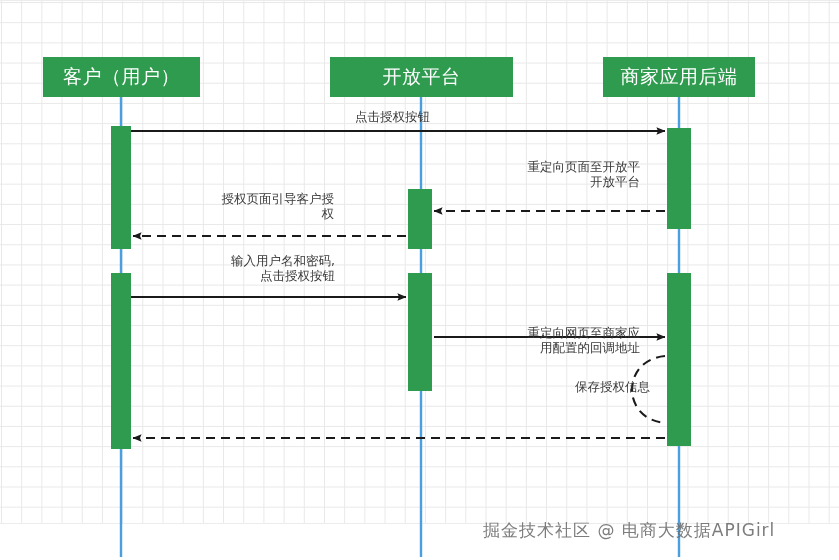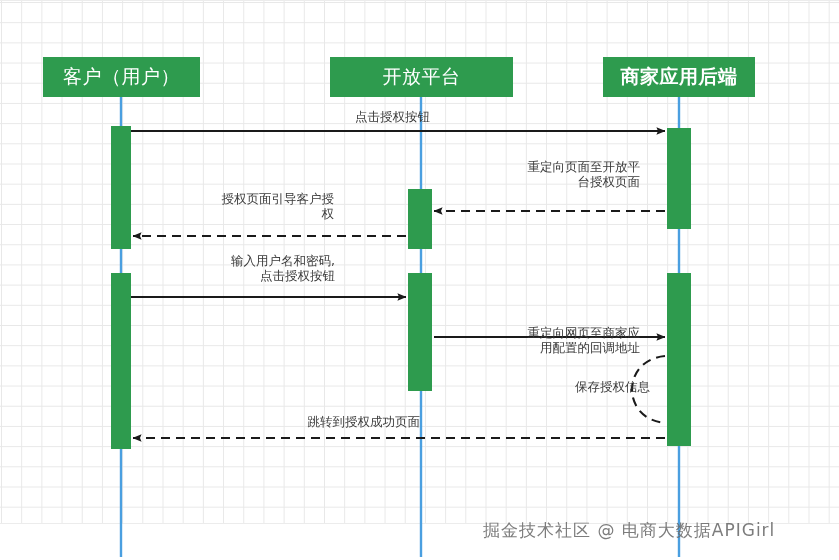--- a/index.html
+++ b/index.html
@@ -103,31 +103,30 @@
         <line x1="665" y1="437" x2="133" y2="437" stroke="#1a1a1a" stroke-width="2.1" marker-end="url(#arrow-left)" stroke-dasharray="9,6"></line>
       </g>
   </svg>
 
   <div class="lifeline-head" style="left: 43px; top: 56px; width: 157px; height: 40px; background: rgb(46, 155, 78); color: rgb(255, 255, 255);">
     <span>客户（用户）</span>
   </div>
   <div class="lifeline-head" style="left: 330px; top: 56px; width: 183px; height: 40px; background: rgb(46, 155, 78); color: rgb(255, 255, 255); text-align: center;">
     <span>开放平台</span>
   </div>
-  <div class="lifeline-head" style="left: 603px; top: 56px; width: 152px; height: 40px; background: rgb(46, 155, 78); color: rgb(255, 255, 255); font-weight: bold;">
+  <div class="lifeline-head" style="left: 603px; top: 56px; width: 152px; height: 40px; background: rgb(46, 155, 78); color: rgb(255, 255, 255);">
     <span>商家应用后端</span>
   </div>
 
   <div class="msg-label" style="left: 290px; top: 108px; width: 140px; color: rgb(58, 58, 58);">点击授权按钮</div>
   <div class="msg-label" style="left: 480px; top: 158px; width: 160px; color: rgb(58, 58, 58);">重定向页面至开放平
-台授权页面</div>
+开放平台</div>
   <div class="msg-label" style="left: 174px; top: 190px; width: 160px; color: rgb(58, 58, 58);">授权页面引导客户授
 权</div>
   <div class="msg-label" style="left: 175px; top: 252px; width: 160px; color: rgb(58, 58, 58);">输入用户名和密码,
 点击授权按钮</div>
   <div class="msg-label" style="left: 470px; top: 290px; width: 170px; color: rgb(58, 58, 58); margin-top: 34px;">重定向网页至商家应
 用配置的回调地址</div>
   <div class="msg-label" style="left: 540px; top: 378px; width: 110px; color: rgb(58, 58, 58);">保存授权信息</div>
-  <div class="msg-label" style="left: 250px; top: 413px; width: 170px; color: rgb(58, 58, 58);">跳转到授权成功页面</div>
 
   <div class="watermark" style="left: 483px; top: 518px; color: rgb(107, 107, 107);">掘金技术社区 @ 电商大数据APIGirl</div>
 
 </div>
 
 </body></html>

